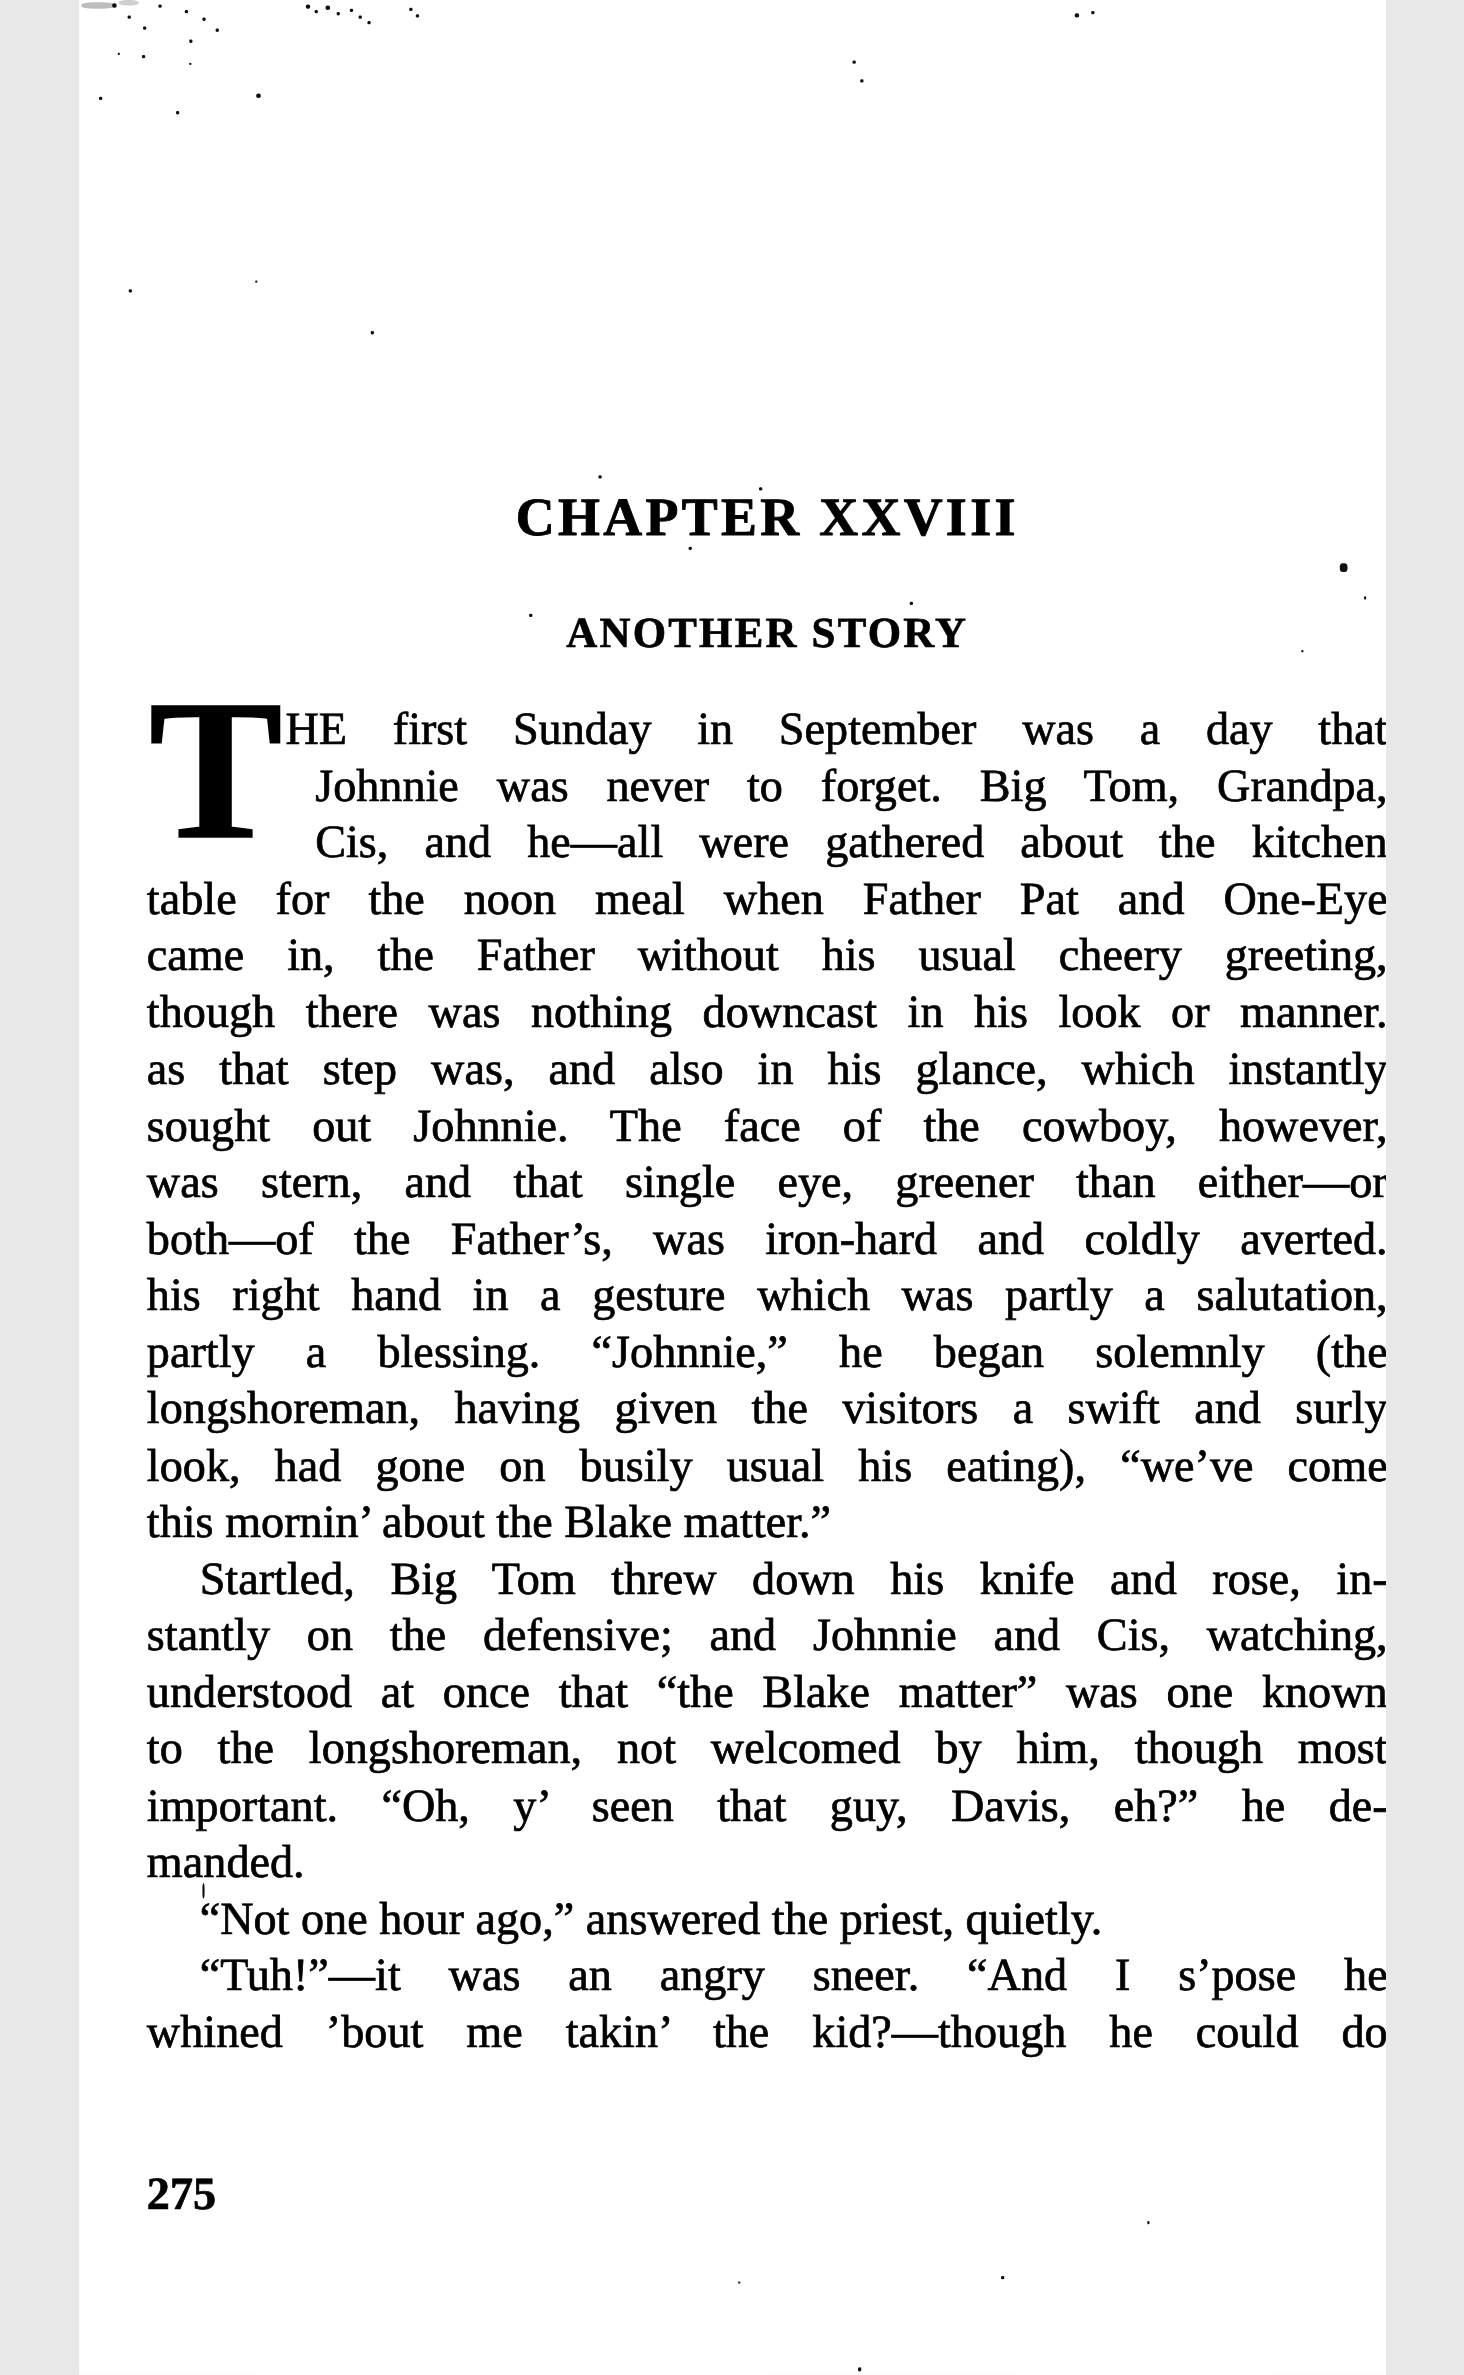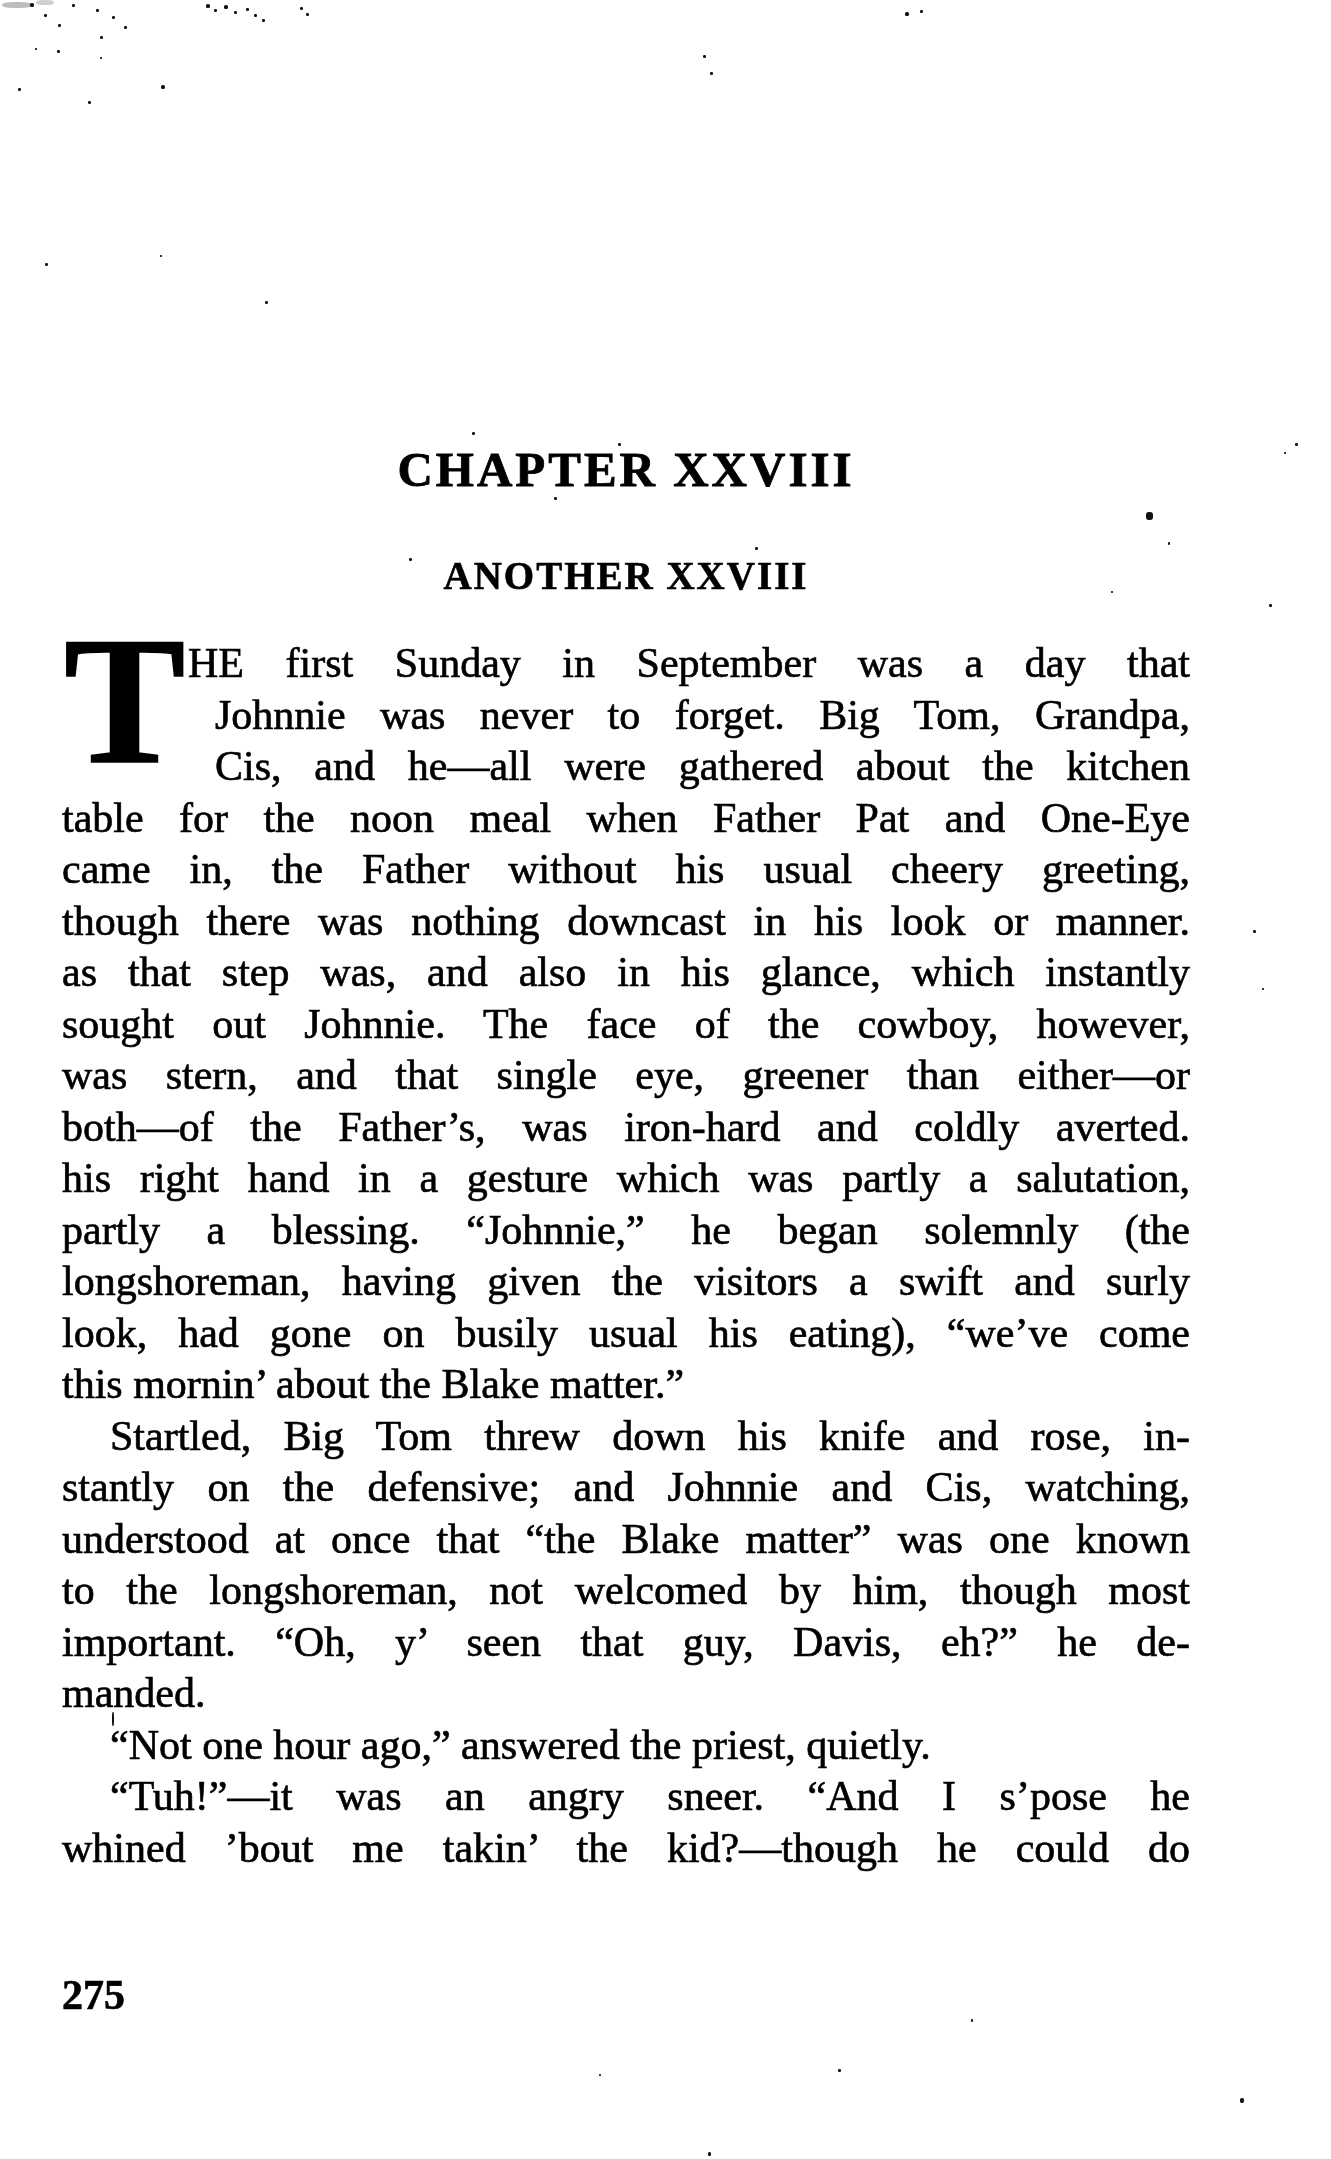--- a/index.html
+++ b/index.html
@@ -1,18 +1,18 @@
 <!DOCTYPE html>
 <html><head>
 <meta charset="utf-8">
 <style>
   html,body { margin:0; padding:0; background:#e8e8e8; }
   .page {
     position:relative;
-    width:1331px; height:2159px;
+    width:1188px; height:2159px;
     background:#ffffff;
     font-family:"Liberation Serif","DejaVu Serif",serif;
     color:#000;
     overflow:hidden;
     margin:0 auto;
   }
   .heading {
     position:absolute; top:441px; left:62px; width:1128px;
     text-align:center;
     font-size:49px; font-weight:bold; letter-spacing:3px;
@@ -54,21 +54,21 @@
   }
   .speck { position:absolute; background:#111; border-radius:40%; }
 </style>
 </head>
 <body>
 
 <div class="page">
 
   <div class="heading">CHAPTER XXVIII</div>
 
-  <div class="subtitle">ANOTHER XXVIII</div>
+  <div class="subtitle">ANOTHER STORY</div>
 
   <div class="textblock">
     <span class="dropcap">T</span>
 
     <div class="para">
       <div class="bl pl1">HE first Sunday in September was a day that</div>
       <div class="bl pl2">Johnnie was never to forget.  Big Tom, Grandpa,</div>
       <div class="bl pl2">Cis, and he—all were gathered about the kitchen</div>
       <div class="bl">table for the noon meal when Father Pat and One-Eye</div>
       <div class="bl">came in, the Father without his usual cheery greeting,</div>

